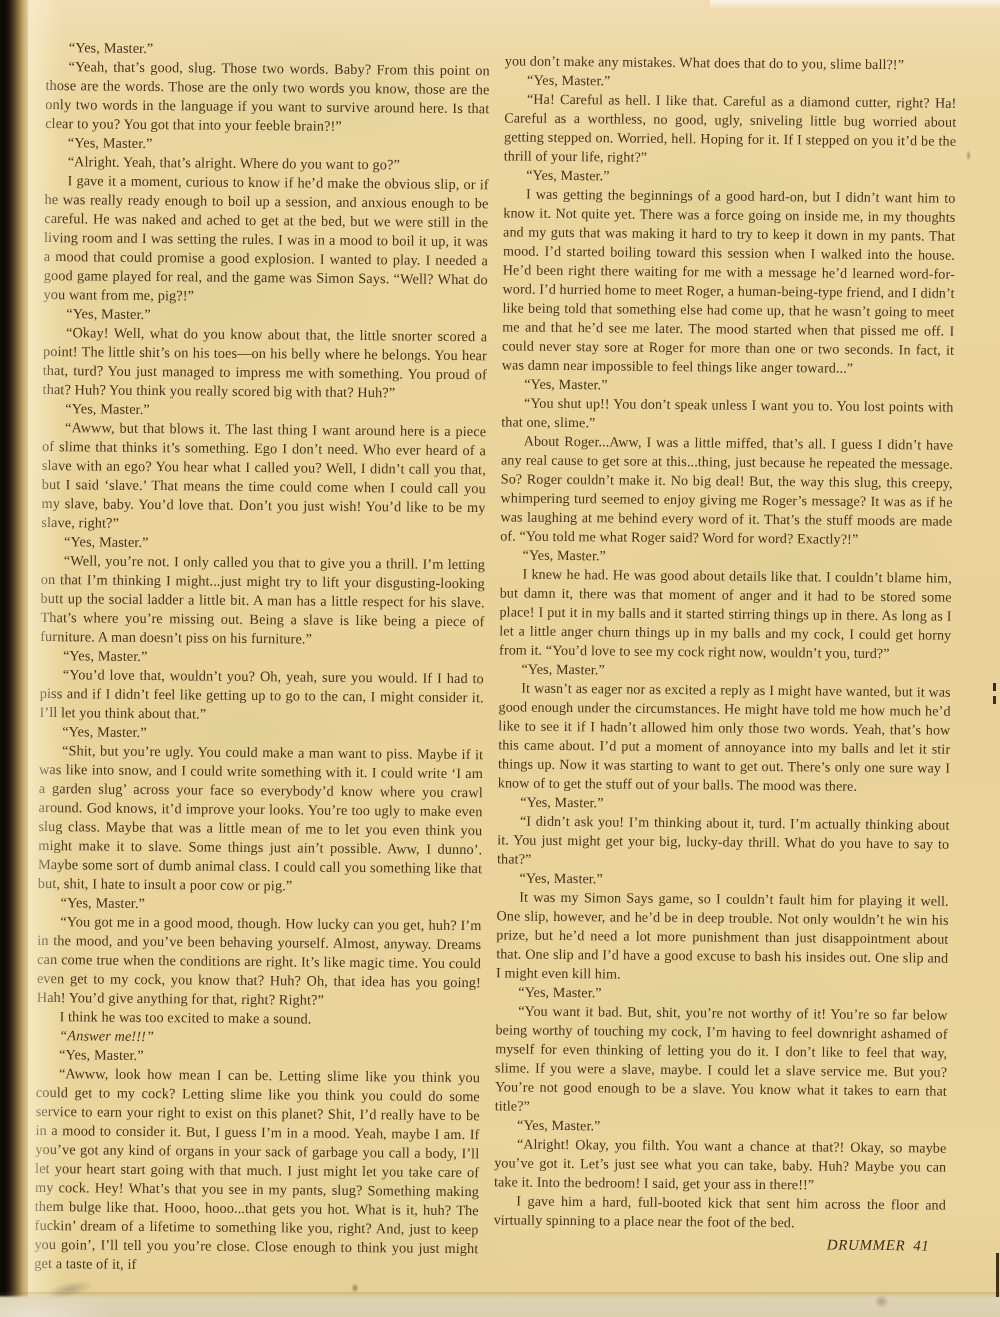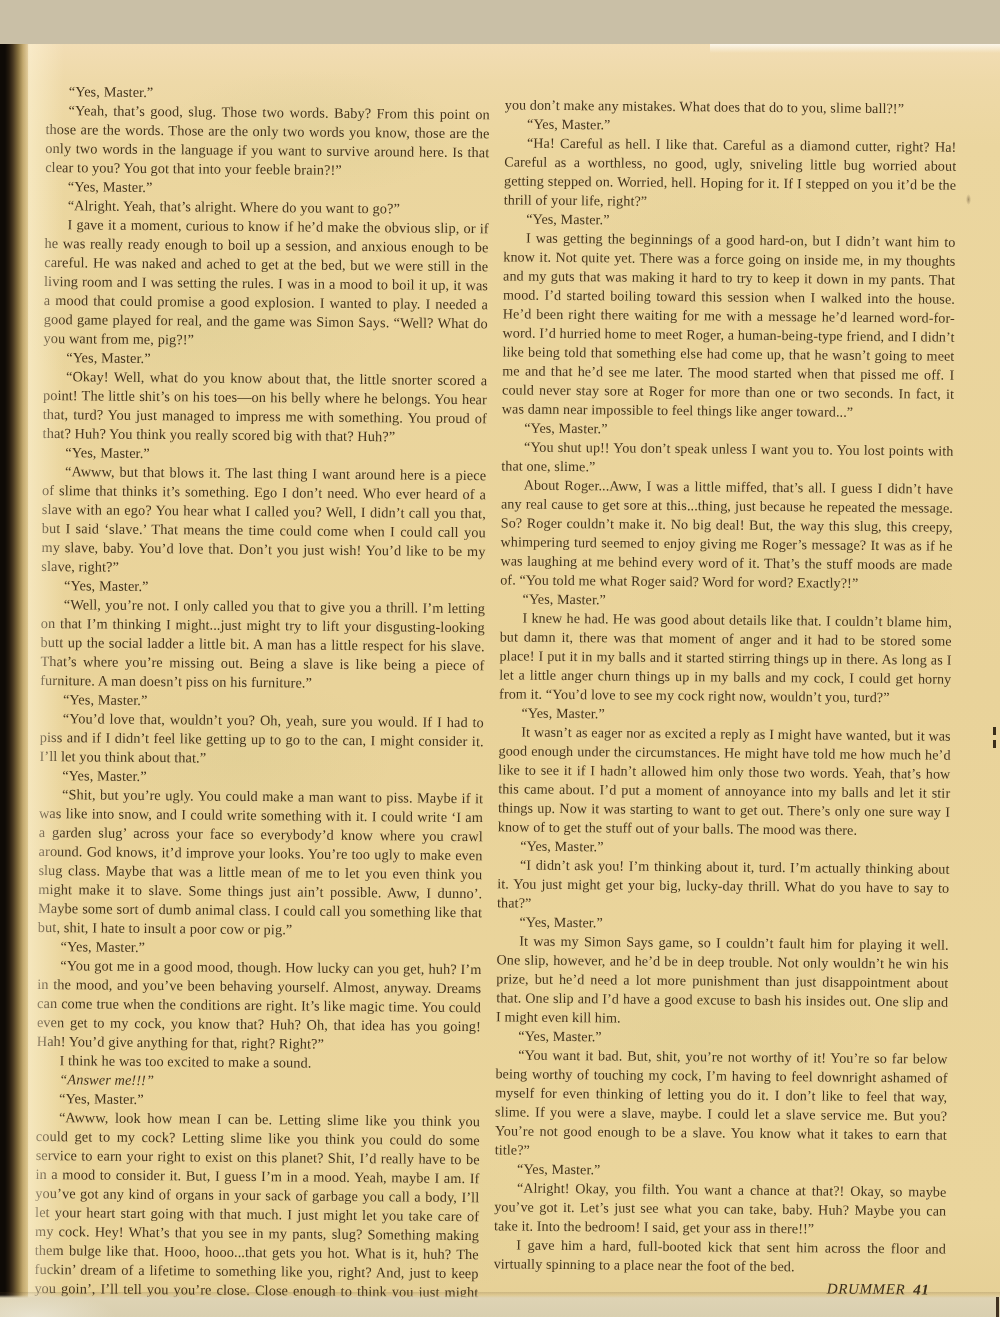--- a/index.html
+++ b/index.html
@@ -13,21 +13,20 @@
     position:absolute;inset:0;overflow:hidden;
     background:
       radial-gradient(220px 90px at 31% 7%,  rgba(151,170,105,.10),transparent 70%),
       radial-gradient(260px 120px at 20% 22%,rgba(151,170,105,.09),transparent 70%),
       radial-gradient(200px 100px at 72% 16%,rgba(160,175,110,.08),transparent 70%),
       radial-gradient(240px 130px at 79% 44%,rgba(150,168,104,.09),transparent 70%),
       radial-gradient(220px 120px at 24% 56%,rgba(150,168,104,.08),transparent 70%),
       radial-gradient(260px 140px at 70% 78%,rgba(150,168,104,.08),transparent 70%),
       radial-gradient(240px 120px at 40% 92%,rgba(150,168,104,.07),transparent 70%),
       linear-gradient(180deg,#f2ddb4 0%,#eed9a8 3%,#ebd69f 8%,#e9d39a 50%,#ead59c 92%,#e5cf95 100%);
-    margin-top: 44px;
   }
   
   .binding{
     position:absolute;left:0;top:0;bottom:0;width:30px;
     background:linear-gradient(90deg,#0e0a06 0px,#0e0a06 5px,#241a0e 9px,#4a3a22 13px,#86703e 18px,#c3a96f 23px,rgba(236,215,156,0) 30px);
   }
   .fold-highlight{
     position:absolute;left:28px;top:0;bottom:0;width:36px;
     background:linear-gradient(90deg,rgba(255,246,218,.55),rgba(255,246,218,0));
   }
@@ -70,21 +69,21 @@
   .col-left{left:0;width:444px;}
   .col-right{left:459px;top:9px;width:452px;font-size:14.1px;}
   .para{margin:0;text-indent:1.6em;}
   .para.noindent{text-indent:0;}
   .para.italic{font-style:italic;}
   .folio{
     margin:3px 16px 0 0;
     text-align:right;font-style:italic;font-size:15px;letter-spacing:.6px;
     color:#3e301b;
   }
-  .folio .num{font-weight:bold;margin-left:8px;}
+  .folio .num{font-weight:normal;margin-left:8px;}
 </style>
 </head>
 <body>
 
 <div class="page">
   <div class="scan-rotate">
     <div class="col col-left">
         <p class="para">“Yes, Master.”</p>
         <p class="para">“Yeah, that’s good, slug. Those two words. Baby? From this point on those are the words. Those are the only two words you know, those are the only two words in the language if you want to survive around here. Is that clear to you? You got that into your feeble brain?!”</p>
         <p class="para">“Yes, Master.”</p>

